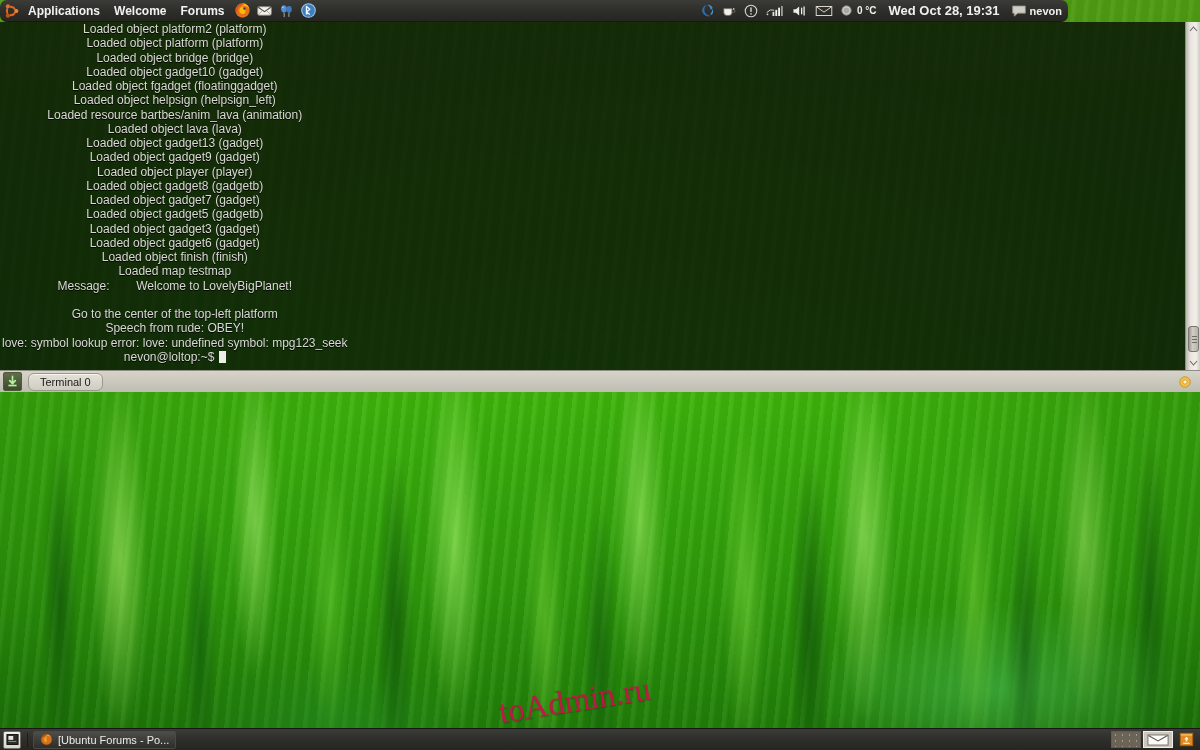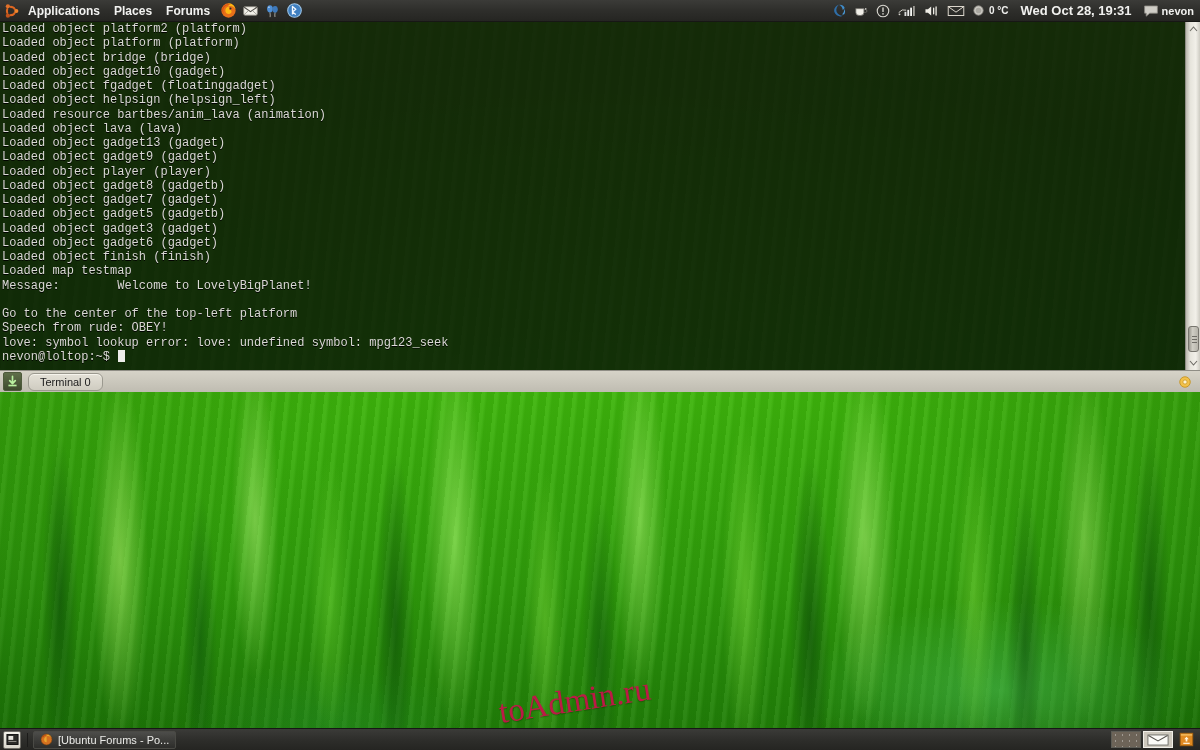--- a/index.html
+++ b/index.html
@@ -45,26 +45,27 @@
     filter:blur(0.4px);
   }
   #wallpaper-vignette{
     position:absolute; left:0; top:0; width:1200px; height:750px;
     background:
       radial-gradient(ellipse 900px 500px at 600px 560px, transparent 40%, rgba(0,40,0,.28) 100%);
   }
 
   
   #top-panel{
-    position:absolute; left:0; top:0; width:1200px; height:22px;
+    position:absolute; left:0; top:0; width:1068px; height:22px;
     background:linear-gradient(to bottom,#3b3b38 0%,#2e2e2b 50%,#252522 100%);
     border-bottom:1px solid #171715;
     display:flex; align-items:center;
     color:#e8e8e6; font-size:12px;
     z-index:40;
+    border-radius:7px;
   }
   .tp-menu{
     padding:0 7px; height:22px; line-height:22px; font-weight:bold;
     font-size:12px; color:#f2f2f0; cursor:default; white-space:nowrap;
   }
   #ubuntu-logo{
     width:21px; height:22px; display:flex; align-items:center; justify-content:center;
   }
   .launcher{
     width:22px; height:22px; display:flex; align-items:center; justify-content:center;
@@ -85,26 +86,27 @@
     position:absolute; left:0; top:22px; width:1200px; height:370px;
     z-index:30;
   }
   #terminal-body{
     position:absolute; left:0; top:0; width:1200px; height:348px;
     background:rgba(8,16,6,.80);
     overflow:hidden;
   }
   #terminal-text{
     position:absolute; left:2px; top:0px;
-    font-family:Liberation Mono, monospace;
+    font-family:Liberation Sans, sans-serif;
     font-size:12px; line-height:14.25px;
     color:#d9d9d4;
     white-space:pre;
     letter-spacing:0px;
     text-shadow:0 1px 0 rgba(0,0,0,.9);
+    text-align:center;
   }
   .term-line{ height:14.25px; }
   #cursor-block{
     display:inline-block; width:7px; height:12px; background:#ededea;
     vertical-align:-2px; margin-left:1px;
   }
 
   
   #term-scrollbar{
     position:absolute; right:0; top:0; width:15px; height:348px;
@@ -229,21 +231,21 @@
       <path d="M8 8 L13.5 8" stroke="#2e2e2b" stroke-width="2.3"></path>
       <path d="M8 8 L4.6 13.2" stroke="#2e2e2b" stroke-width="2.3"></path>
       <path d="M8 8 L4.6 2.8" stroke="#2e2e2b" stroke-width="2.3"></path>
       <circle cx="13.3" cy="8" r="2.1" fill="#f0842c"></circle>
       <circle cx="4.9" cy="12.7" r="2.1" fill="#c1521a"></circle>
       <circle cx="4.9" cy="3.3" r="2.1" fill="#e2712a"></circle>
     </svg>
   </div>
 
   <div class="tp-menu">Applications</div>
-  <div class="tp-menu">Places</div>
+  <div class="tp-menu">Welcome</div>
   <div class="tp-menu">Forums</div>
 
   <div class="launcher">
     <svg width="17" height="17" viewBox="0 0 20 20">
       <circle cx="10" cy="10" r="8.4" fill="#e8701a"></circle>
       <path d="M10 1.8 a8.4 8.4 0 0 1 8.2 6.6 c-2-3.2-5-4.2-7.6-3.4 -3 .9-4.6 3-4.3 5.6 .3 2.2 2 3.6 4 3.5 2-.1 3.4-1.5 3.3-3 -.1-1.3-1.1-2-2.2-1.9 -1 .1-1.6.8-1.5 1.6 .1.6.6 1 1.1.9" fill="#fdb913"></path>
       <path d="M3.2 6.5 c2-3.3 6-4.6 9.4-3.2 -3.3-.4-6.3 1-7.9 3.6 -1.5 2.5-1.3 5.5.3 7.6 -2.5-2-3.3-5.4-1.8-8z" fill="#d84f13"></path>
       <circle cx="12.4" cy="7.6" r="1.1" fill="#2b2b2b"></circle>
     </svg>
   </div>

